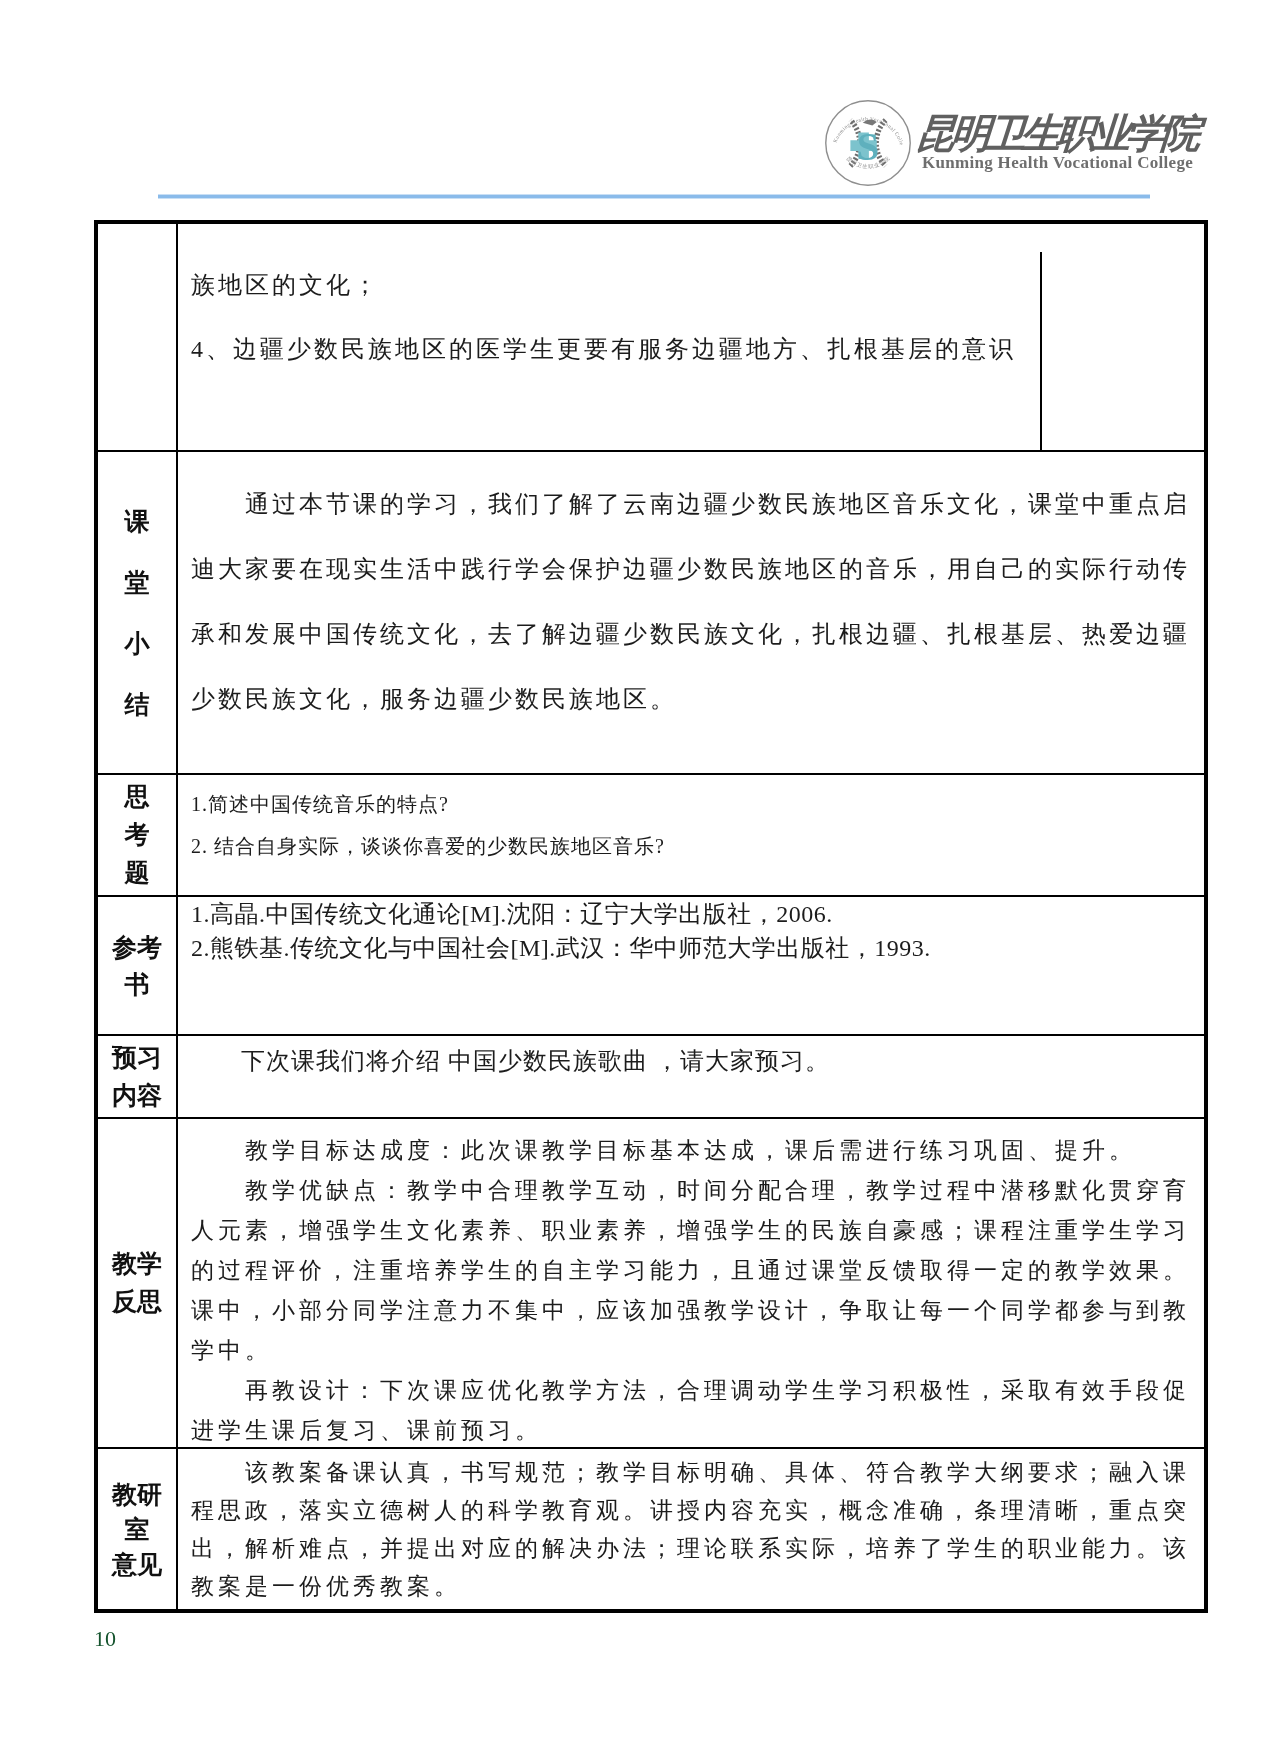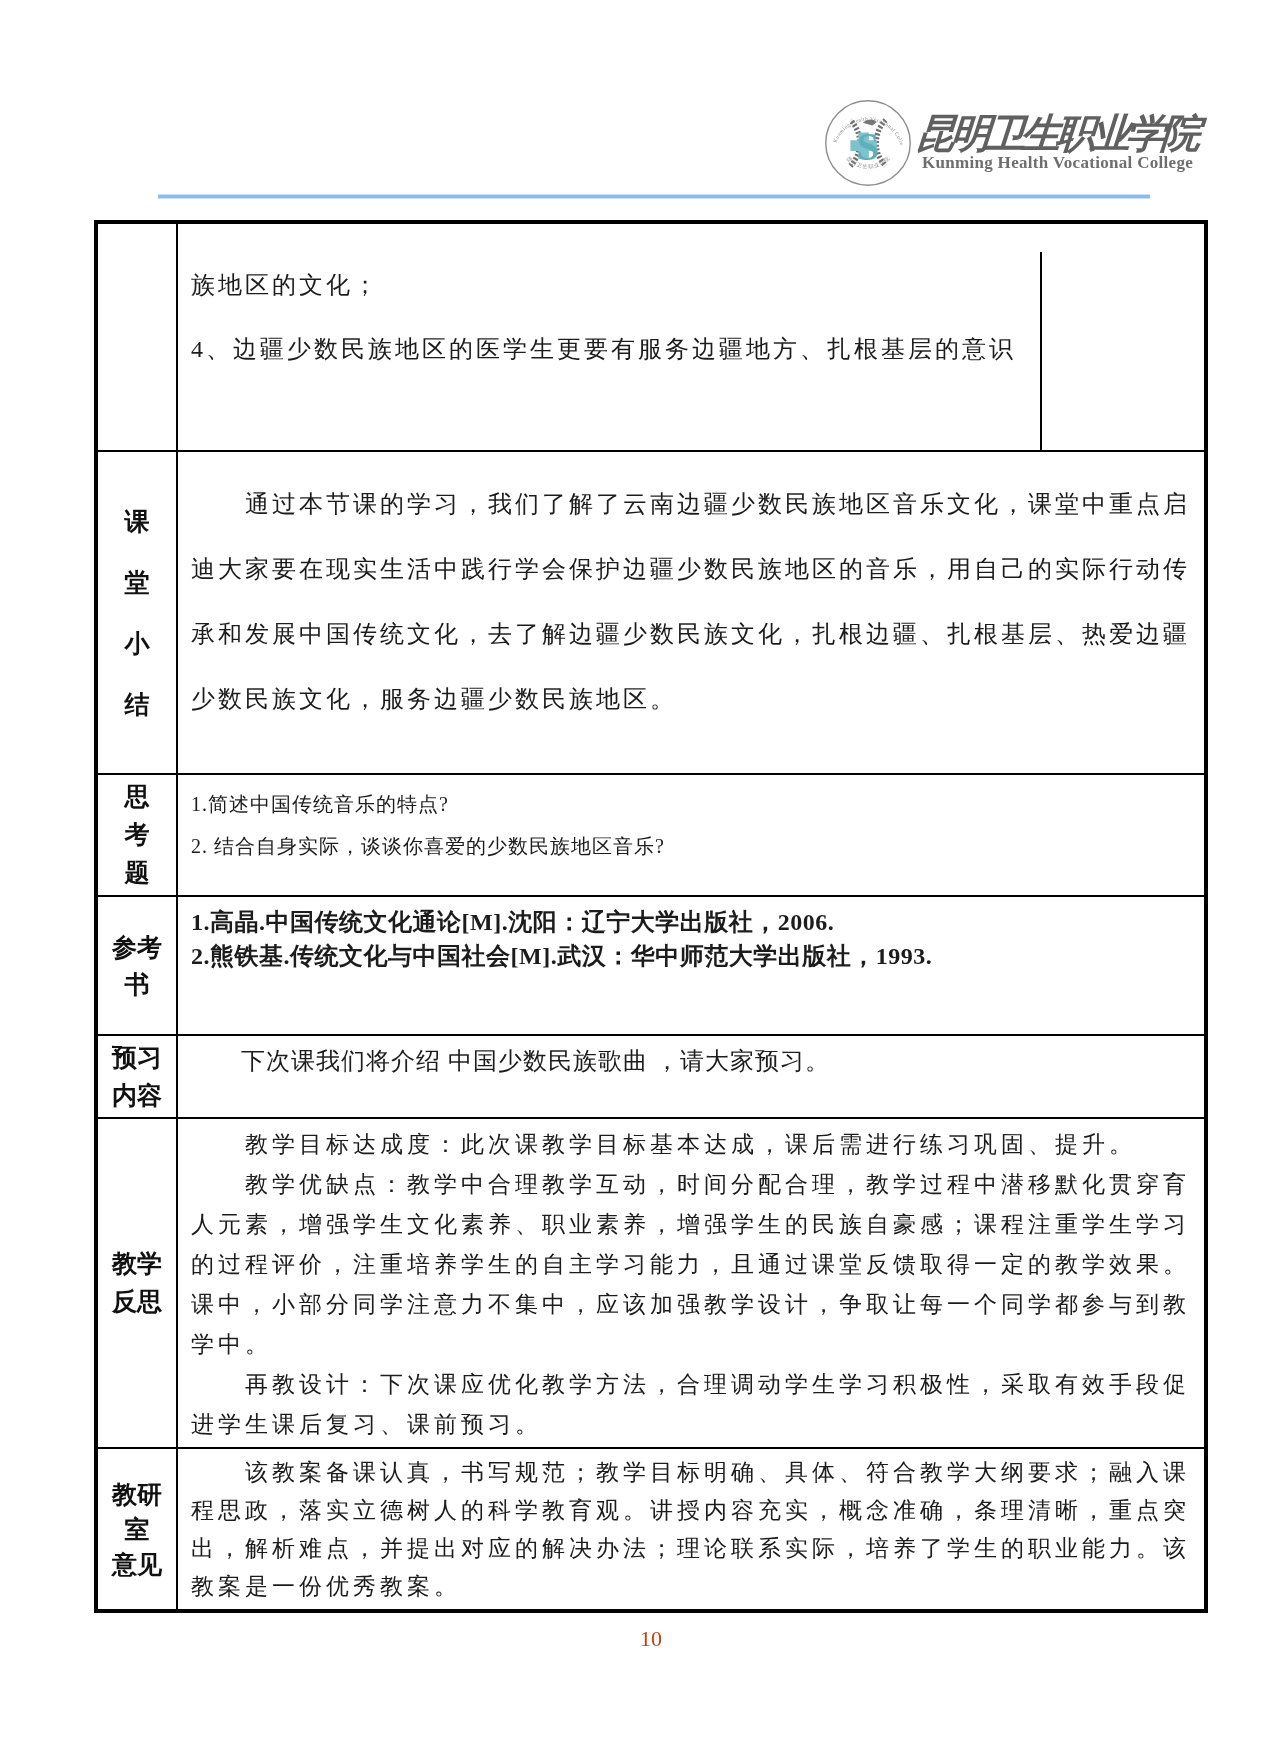--- a/index.html
+++ b/index.html
@@ -56,42 +56,42 @@
   .r1 .ccell{padding-top:20px;}
   .r1 .cline{font-size:24px;line-height:65px;letter-spacing:3px;}
 
   .r2{height:122px;}
   .r2 .lcell .lline{line-height:38px;}
   .r2 .ccell{padding-top:8px;}
   .r2 .cline{font-size:20px;line-height:42px;letter-spacing:1px;}
 
   .r3{height:139px;}
   .r3 .lcell .lline{line-height:37px;}
-  .r3 .ccell{padding-top:8px;font-weight:bold;}
+  .r3 .ccell{padding-top:0;}
   .r3 .cline{font-size:24px;line-height:34px;letter-spacing:0.5px;}
 
   .r4{height:83px;}
   .r4 .lcell .lline{line-height:38px;}
   .r4 .ccell{padding-top:6px;}
   .r4 .cline{font-size:24px;line-height:38px;letter-spacing:1px;}
 
   .r5{height:330px;}
   .r5 .lcell .lline{line-height:38px;}
-  .r5 .ccell{padding-top:6px;border-radius:16px;}
+  .r5 .ccell{padding-top:12px;border-radius:16px;}
   .r5 .cline{font-size:23px;line-height:40px;letter-spacing:4px;}
 
   .r6{height:160px;}
   .r6 .lcell .lline{line-height:35px;}
   .r6 .ccell{padding-top:5px;}
   .r6 .cline{font-size:23px;line-height:38px;letter-spacing:4px;}
 
   
   .pageno{
     position:absolute;left:94px;top:1626px;width:1114px;
-    text-align:center;font-size:22px;color:#c2410c;
+    font-size:22px;color:#14532d;
   }
 </style>
 </head>
 <body>
 
 <div class="page">
 
   <div>
     <svg class="hdr-seal" viewBox="0 0 100 100">
       <circle cx="50" cy="50" r="48" fill="#ffffff" stroke="#8f8f8f" stroke-width="1.6"></circle>

